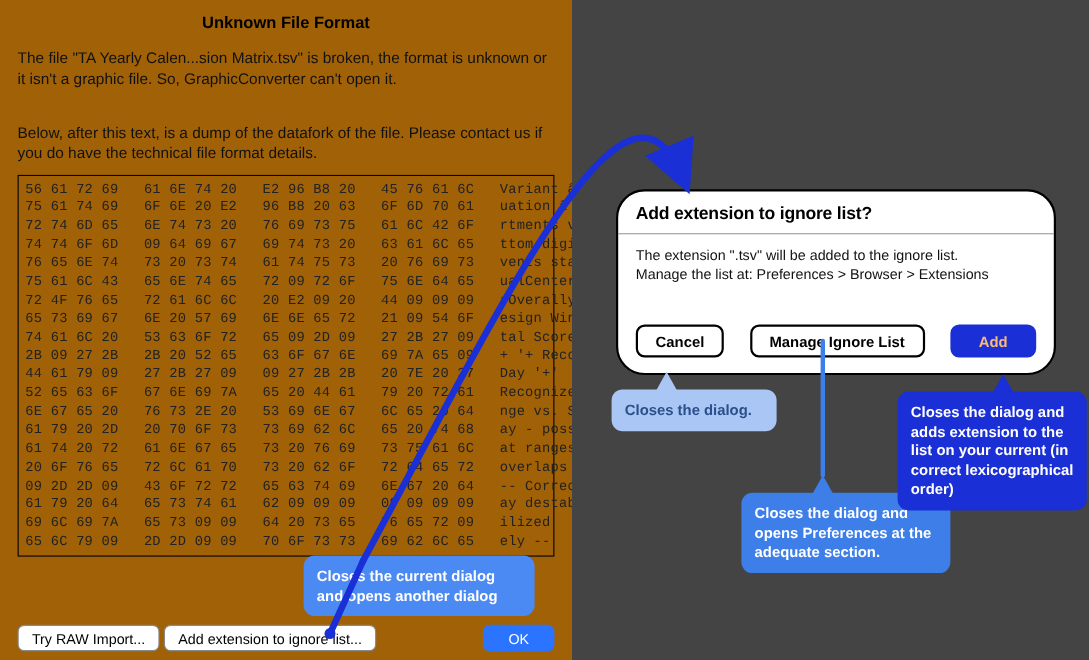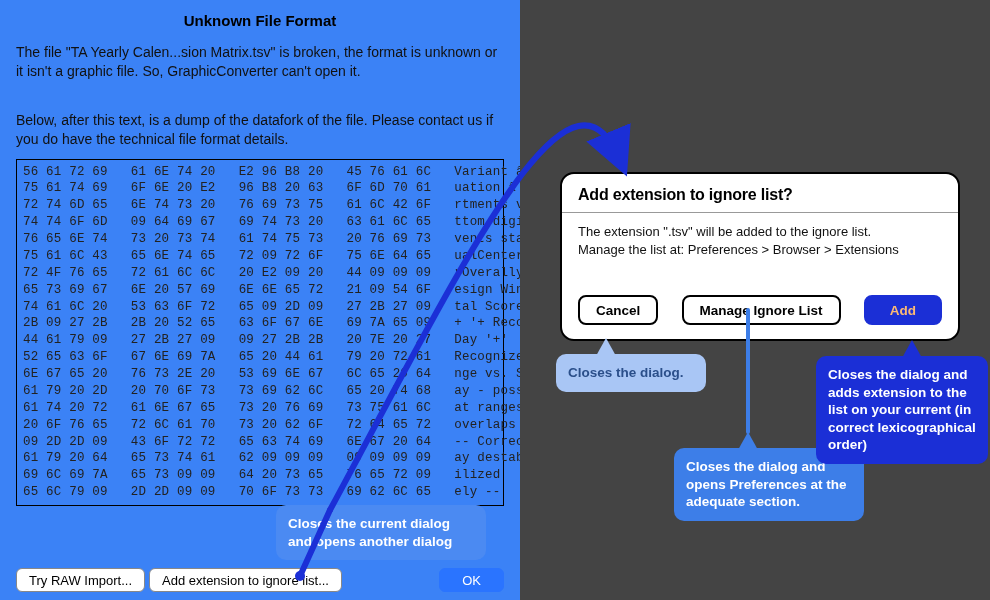--- a/index.html
+++ b/index.html
@@ -1,18 +1,18 @@
 <!DOCTYPE html>
 <html><head>
 <meta charset="utf-8">
 <style>
   * { box-sizing: border-box; margin: 0; padding: 0; }
   html, body { width: 990px; height: 600px; overflow: hidden; font-family: -apple-system, "Helvetica Neue", Arial, sans-serif; }
   body { display: flex; }
-  .left-panel { width: 520px; height: 600px; background: #3b82f6; padding: 10px 16px 12px 16px; position: relative; }
+  .left-panel { width: 520px; height: 600px; background: #a16207; padding: 10px 16px 12px 16px; position: relative; }
   .right-panel { flex: 1; height: 600px; background: #444; position: relative; }
   .dialog-title { text-align: center; font-weight: 700; font-size: 15px; margin-top: 2px; margin-bottom: 14px; }
   .body-text { font-size: 14px; line-height: 1.35; color: #111; }
   .gap { height: 30px; }
   .dump-box {
     border: 1px solid #000;
     padding: 4px 6px;
     margin-top: 10px;
     font-family: "Courier New", monospace;
     font-size: 12.5px;
@@ -42,21 +42,21 @@
   .spacer { flex: 1; }
 
   
   .mini-dialog {
     position: absolute;
     top: 172px;
     left: 40px;
     width: 400px;
     background: #fff;
     border: 2px solid #000;
-    border-radius: 14px;
+    border-radius: 26px;
     padding: 12px 16px 14px 16px;
   }
   .mini-title { font-weight: 800; font-size: 16px; letter-spacing: -0.2px; }
   .mini-divider { border: none; border-top: 1px solid #999; margin: 8px -16px 10px -16px; }
   .mini-text { font-size: 13px; line-height: 1.4; color: #111; }
   .mini-buttons { display: flex; gap: 14px; margin-top: 36px; justify-content: space-between; }
   .mini-btn {
     border: 2px solid #000;
     background: #fff;
     border-radius: 8px;

